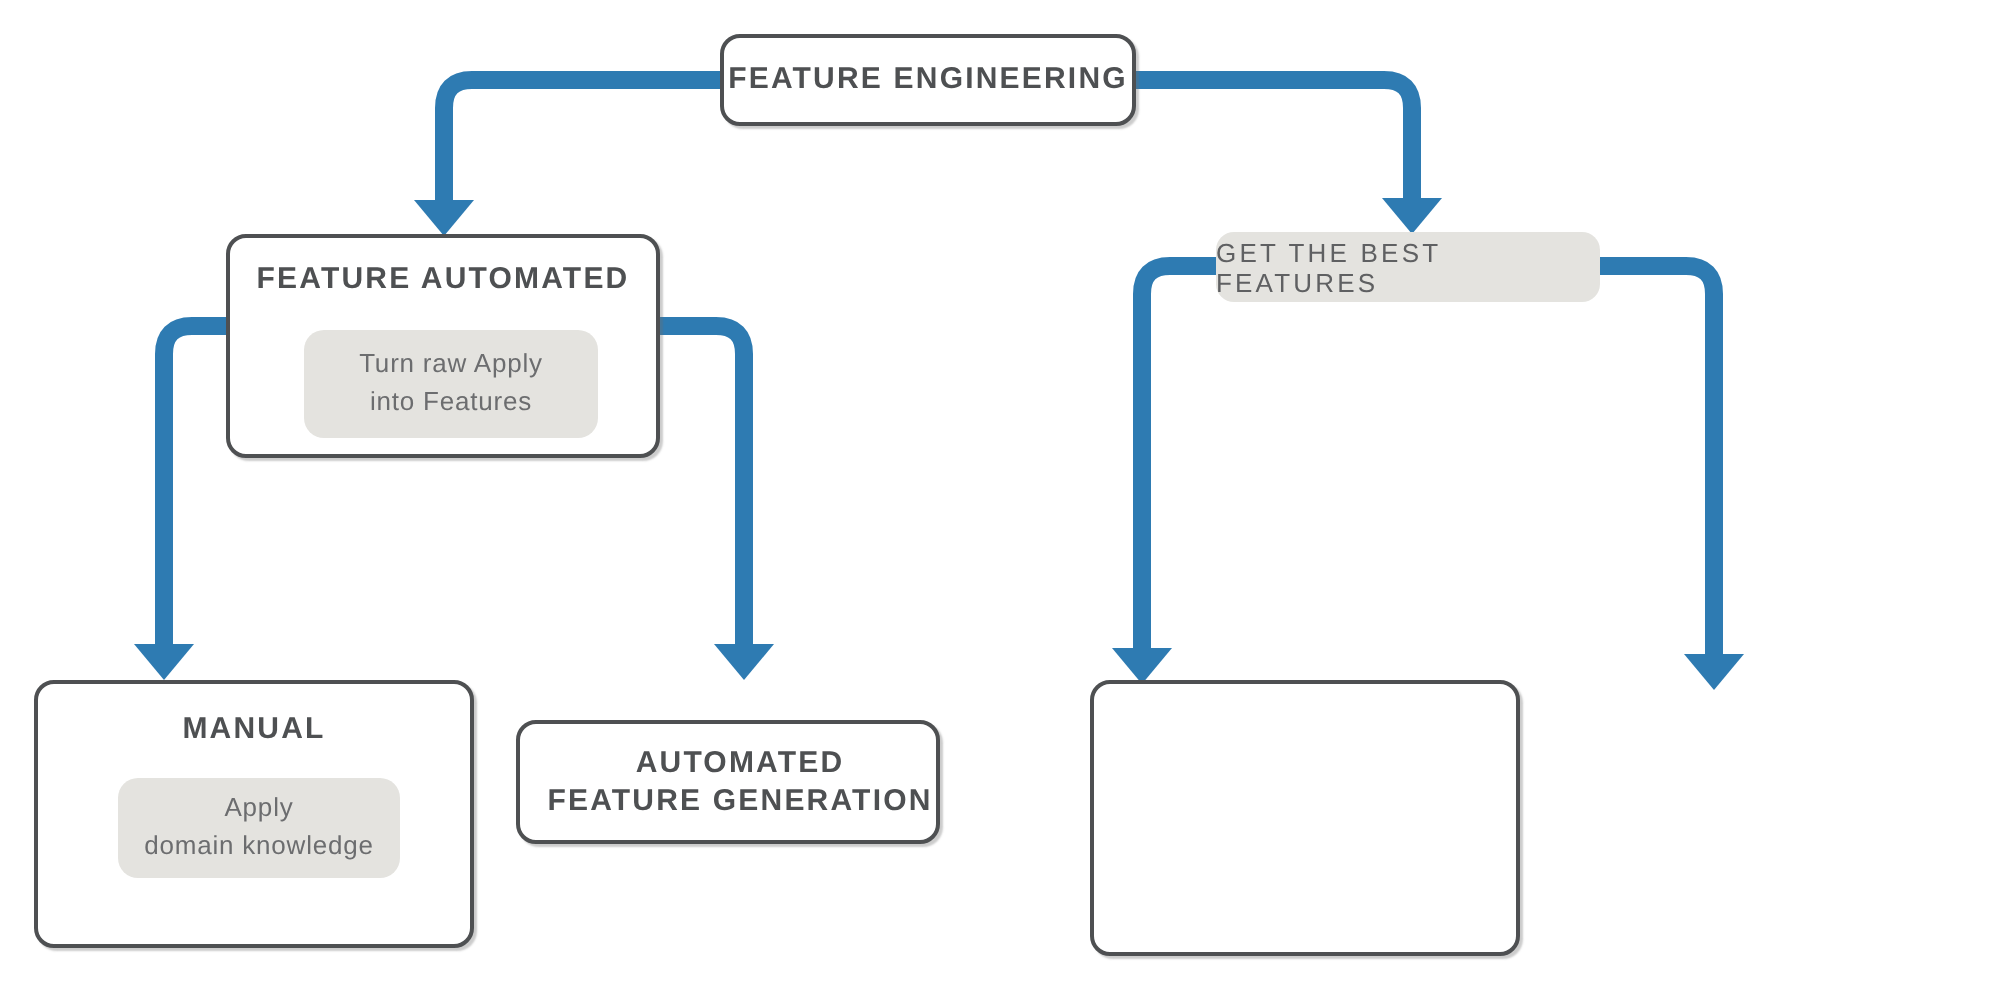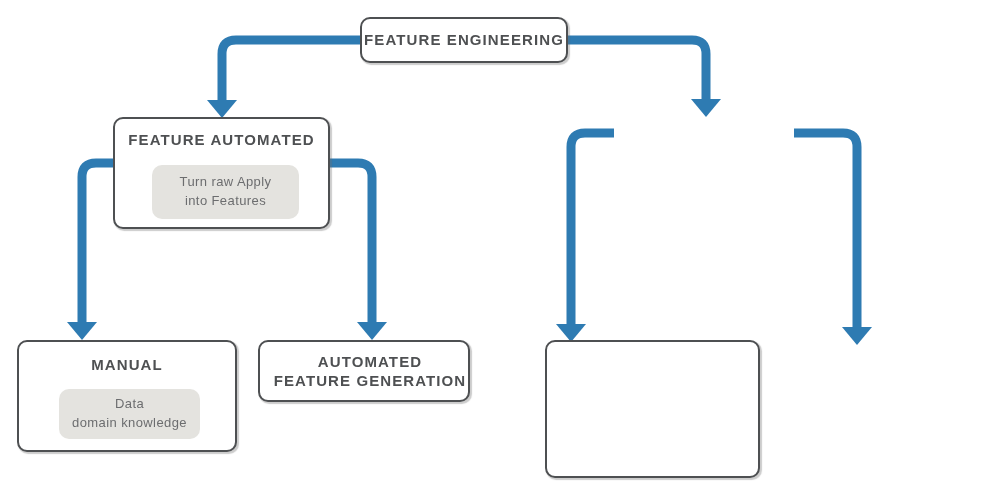--- a/index.html
+++ b/index.html
@@ -83,24 +83,24 @@
     letter-spacing: 1.6px;
     color: #5f6062;
     white-space: pre-line;
   }
   
   #node-root          { left: 360px; top: 17px;  width: 208px; height: 46px; }
   #node-extraction    { left: 113px; top: 117px; width: 217px; height: 112px; }
   #node-extraction .node-title { margin-top: 11px; }
   #note-extraction    { left: 37px;  top: 46px;  width: 147px; height: 54px; }
   #node-best          { left: 608px; top: 116px; width: 192px; height: 35px; }
-  #node-manual        { left: 17px;  top: 340px; width: 220px; height: 112px; }
+  #node-manual        { left: 17px;  top: 340px; width: 220px; height: 134px; }
   #node-manual .node-title { margin-top: 13px; }
   #note-manual        { left: 40px;  top: 47px;  width: 141px; height: 50px; }
-  #node-automated     { left: 258px; top: 340px; width: 212px; height: 62px; padding-left: 12px; }
+  #node-automated     { left: 258px; top: 360px; width: 212px; height: 62px; padding-left: 12px; }
   #node-transformation{ left: 545px; top: 340px; width: 215px; height: 138px; }
   #node-transformation .node-title { margin-top: 10px; }
   #note-transformation{ left: 35px;  top: 58px;  width: 145px; height: 64px; }
   #node-selection     { left: 778px; top: 343px; width: 212px; height: 41px; }
 </style>
 </head>
 <body>
 
 <div class="canvas">
 
@@ -134,24 +134,27 @@
   <div class="node flex-center" id="node-root">
     <div class="node-title">FEATURE ENGINEERING</div>
   </div>
 
   <div class="node" id="node-extraction">
     <div class="node-title">FEATURE AUTOMATED</div>
     <div class="note" id="note-extraction">Turn raw Apply
 into Features</div>
   </div>
 
+  <div class="pill-node" id="node-best">
+    <div class="pill-title">GET THE BEST FEATURES</div>
+  </div>
 
   <div class="node" id="node-manual">
     <div class="node-title">MANUAL</div>
-    <div class="note" id="note-manual">Data
+    <div class="note" id="note-manual">Apply
 domain knowledge</div>
   </div>
 
   <div class="node flex-center" id="node-automated">
     <div class="node-title">AUTOMATED
 FEATURE GENERATION</div>
   </div>
 
   <div class="node" id="node-transformation">
   </div>

